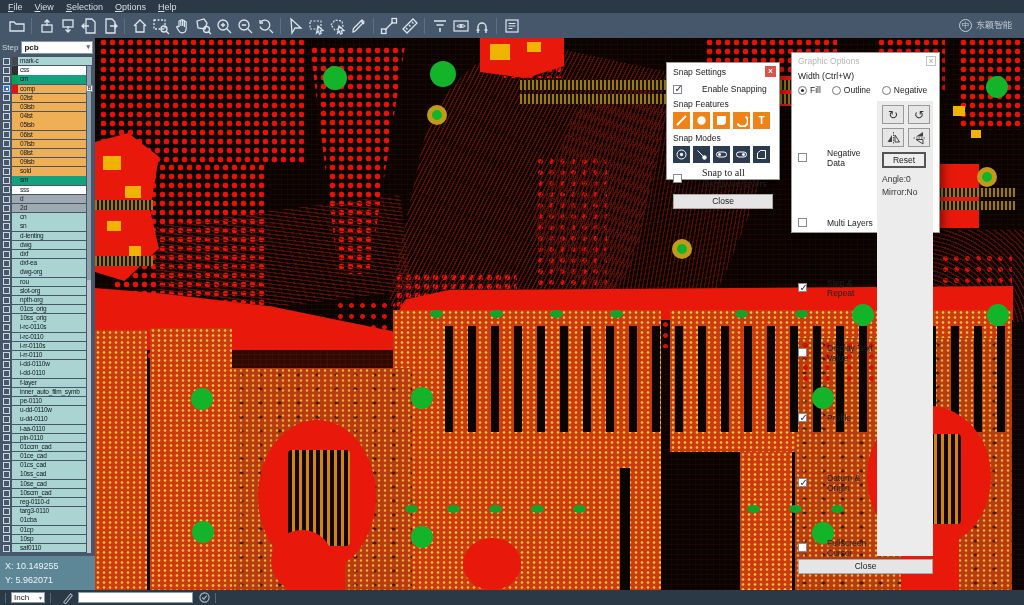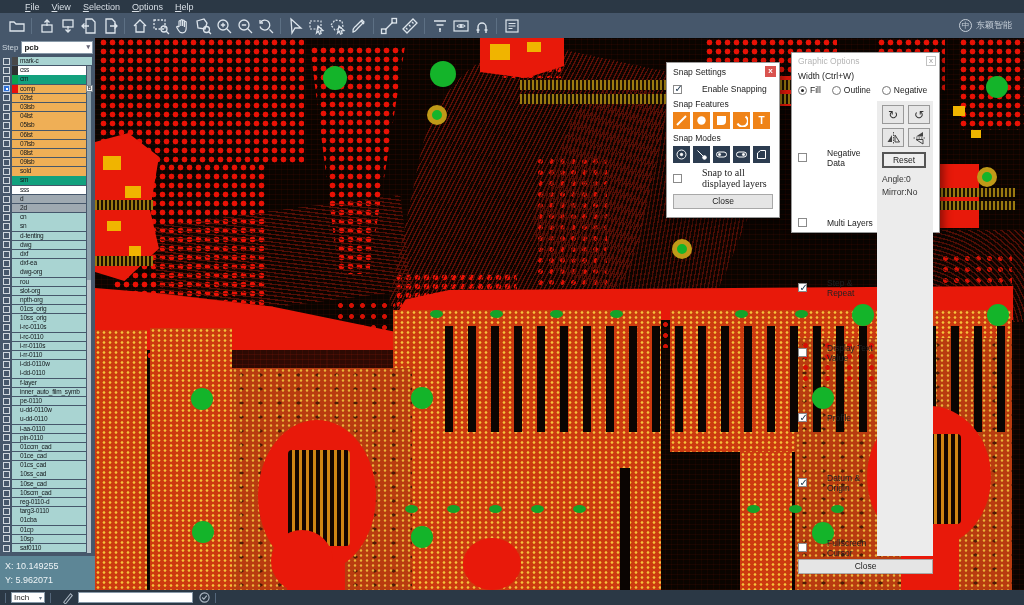--- a/index.html
+++ b/index.html
@@ -2,21 +2,21 @@
 <html><head>
 <meta charset="utf-8">
 <style>
   * { margin:0; padding:0; box-sizing:border-box; }
   html,body { width:1024px; height:605px; overflow:hidden; background:#2b3845;
               font-family:"Liberation Sans", sans-serif; }
   #app { position:relative; width:1024px; height:605px; }
 
   
   #menubar { position:absolute; left:0; top:0; width:1024px; height:13px;
-             background:#2b3845; display:flex; align-items:center; padding-left:21px; }
+             background:#2b3845; display:flex; align-items:center; padding-left:4px; }
   .menu-item { color:#d8dfe6; font-size:9px; padding:0 8px 0 4px; cursor:default; }
   .menu-item u { text-decoration:underline; }
 
   
   #toolbar { position:absolute; left:0; top:13px; width:1024px; height:25px;
              background:#46576b; display:flex; align-items:center; padding:0 6px; }
   .tbtn { width:21px; height:21px; display:flex; align-items:center; justify-content:center; }
   .tbtn svg { display:block; }
   .tsep { width:1px; height:16px; background:#5d7084; margin:0 4px; }
   #logo { margin-left:auto; display:flex; align-items:center; gap:4px; color:#c6cfd8;
@@ -102,21 +102,21 @@
   .dlg-close-gray { width:10px; height:10px; border:1px solid #c2c2c2; color:#9a9a9a; font-size:8px;
                     line-height:8px; text-align:center; }
   .ck { width:9px; height:9px; border:1px solid #8a8a8a; background:#fff; position:relative; flex:none; }
   .ck.on::after { content:"\2713"; position:absolute; left:0.5px; top:-2.5px; font-size:10px; color:#16314a;
                   font-family:"DejaVu Sans", sans-serif; }
   .rd { width:9px; height:9px; border:1px solid #777; border-radius:50%; background:#fff; position:relative; flex:none; }
   .rd.on::after { content:""; position:absolute; left:2px; top:2px; width:3px; height:3px;
                   border-radius:50%; background:#222; }
   .ckrow { display:flex; align-items:center; gap:20px; }
 
-  #snap-dialog { left:666px; top:62px; width:114px; height:156px; }
+  #snap-dialog { left:666px; top:62px; width:114px; height:118px; }
   #snap-dialog .body { padding:2px 6px; }
   #snap-dialog .ckrow { margin:3px 0 5px; }
   .snap-section-label { margin:2px 0 3px; }
   .snap-btn-row { display:flex; gap:3px; margin-bottom:4px; }
   .snap-fbtn { width:17px; height:17px; background:#ef8318; display:flex; align-items:center; justify-content:center; }
   .snap-mbtn { width:17px; height:17px; background:#2c3c50; display:flex; align-items:center; justify-content:center; }
   .snap-fbtn span { color:#fff; font-weight:bold; font-size:10px; }
   #snap-all-row { font-size:10px; margin:4px 0 5px;font-family:Liberation Serif, serif; }
   .dlg-btn { display:block; width:100%; height:15px; background:#e5e5e5; border:1px solid #a8a8a8;
              font-size:8.5px; text-align:center; line-height:13px; color:#222; }

